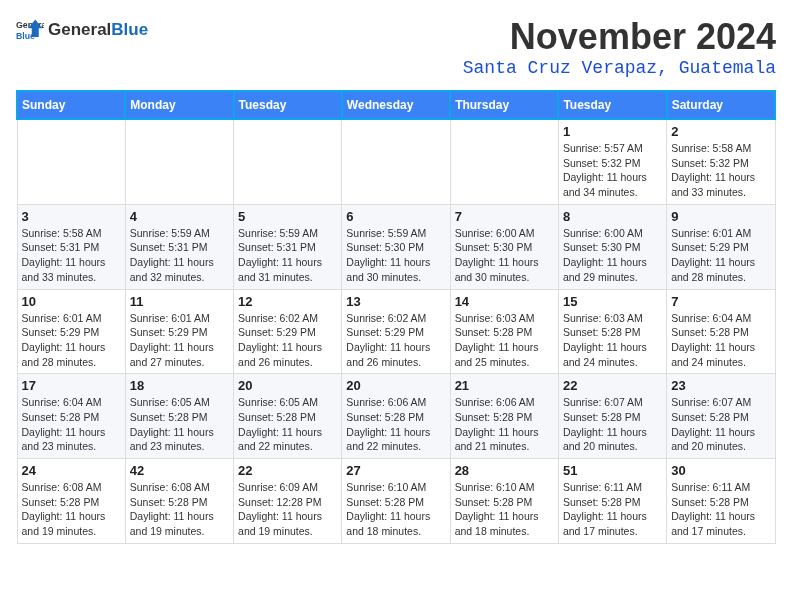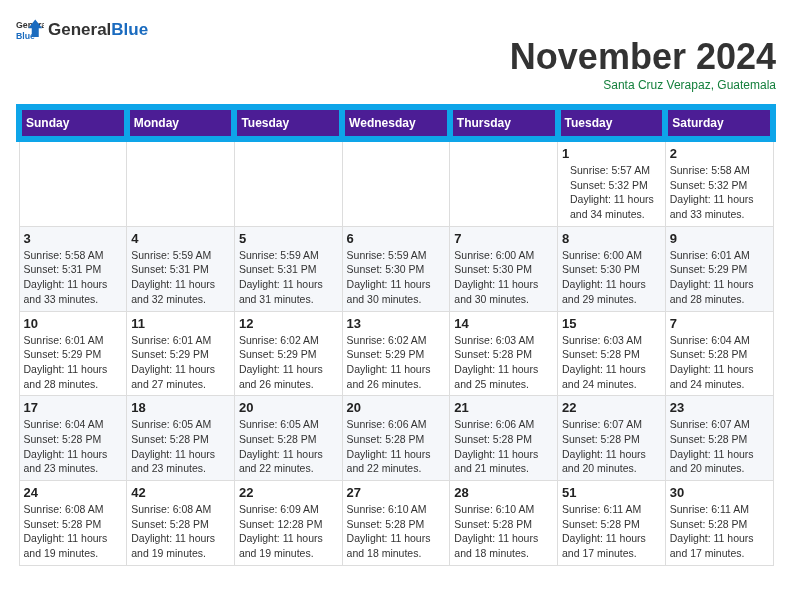--- a/index.html
+++ b/index.html
@@ -25,39 +25,39 @@
       width: 28px;
       height: 28px;
     }
     .title-section {
       text-align: right;
     }
     .month-title {
       font-size: 36px;
       font-weight: bold;
       color: #333;
-      margin-top: 20px;
     }
     .location-title {
-      font-size: 12px;
-      color: #15803d;
+      font-size: 18px;
+      color: #1d4ed8;
+      font-family: Liberation Mono, monospace;
     }
     table {
       width: 100%;
       border-collapse: collapse;
       font-size: 11px;
     }
     thead tr th {
-      background-color: #4c1d95;
+      background-color: #3b82f6;
       color: #fff;
       padding: 6px 4px;
       text-align: left;
       font-size: 12px;
       font-weight: bold;
-      border: 6px solid #0ea5e9;
+      border: 2px solid #0ea5e9;
     }
     tbody tr td {
       vertical-align: top;
       padding: 4px 4px;
       border: 1px solid #ddd;
       height: 80px;
       width: 14.28%;
       background: #fff;
     }
     tbody tr:nth-child(even) td {
@@ -116,21 +116,21 @@
   </thead>
   <tbody id="calendar-body">
   <tr>
         <td class="empty-cell"></td>
         <td class="empty-cell"></td>
         <td class="empty-cell"></td>
         <td class="empty-cell"></td>
         <td class="empty-cell"></td>
         <td>
           <span class="day-number">1</span>
-          <div class="day-info" style="white-space: pre-line; margin-left: 8px;">Sunrise: 5:57 AM
+          <div class="day-info" style="white-space: pre-line;">Sunrise: 5:57 AM
 Sunset: 5:32 PM
 Daylight: 11 hours and 34 minutes.</div>
         </td>
         <td>
           <span class="day-number">2</span>
           <div class="day-info" style="white-space: pre-line;">Sunrise: 5:58 AM
 Sunset: 5:32 PM
 Daylight: 11 hours and 33 minutes.</div>
         </td>
       </tr>

